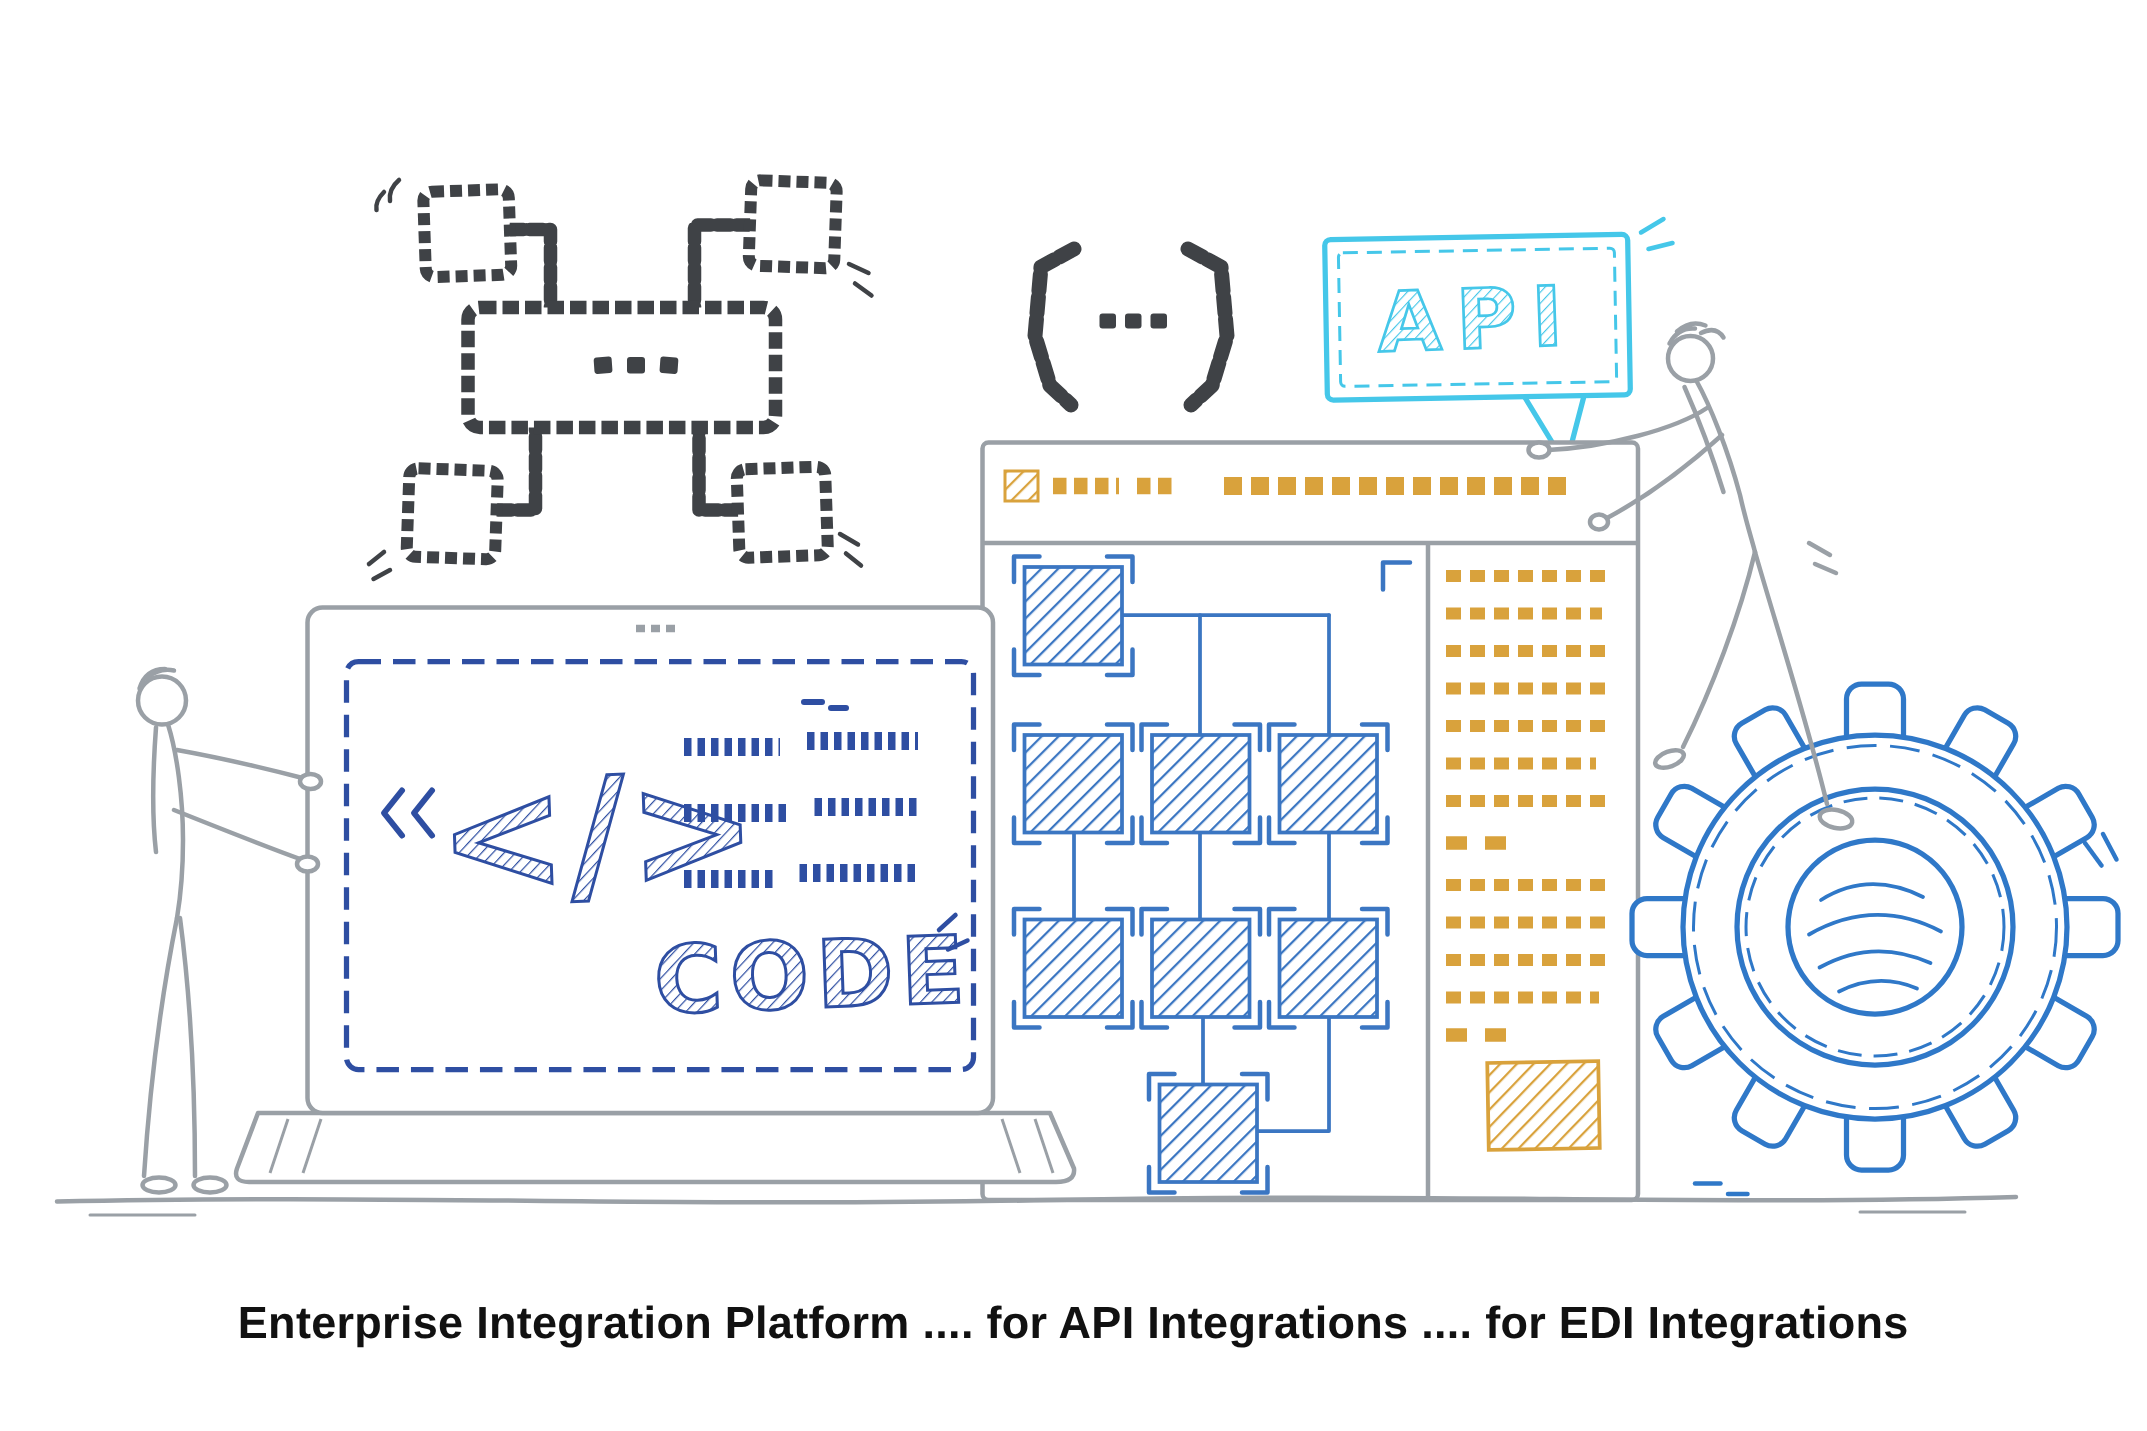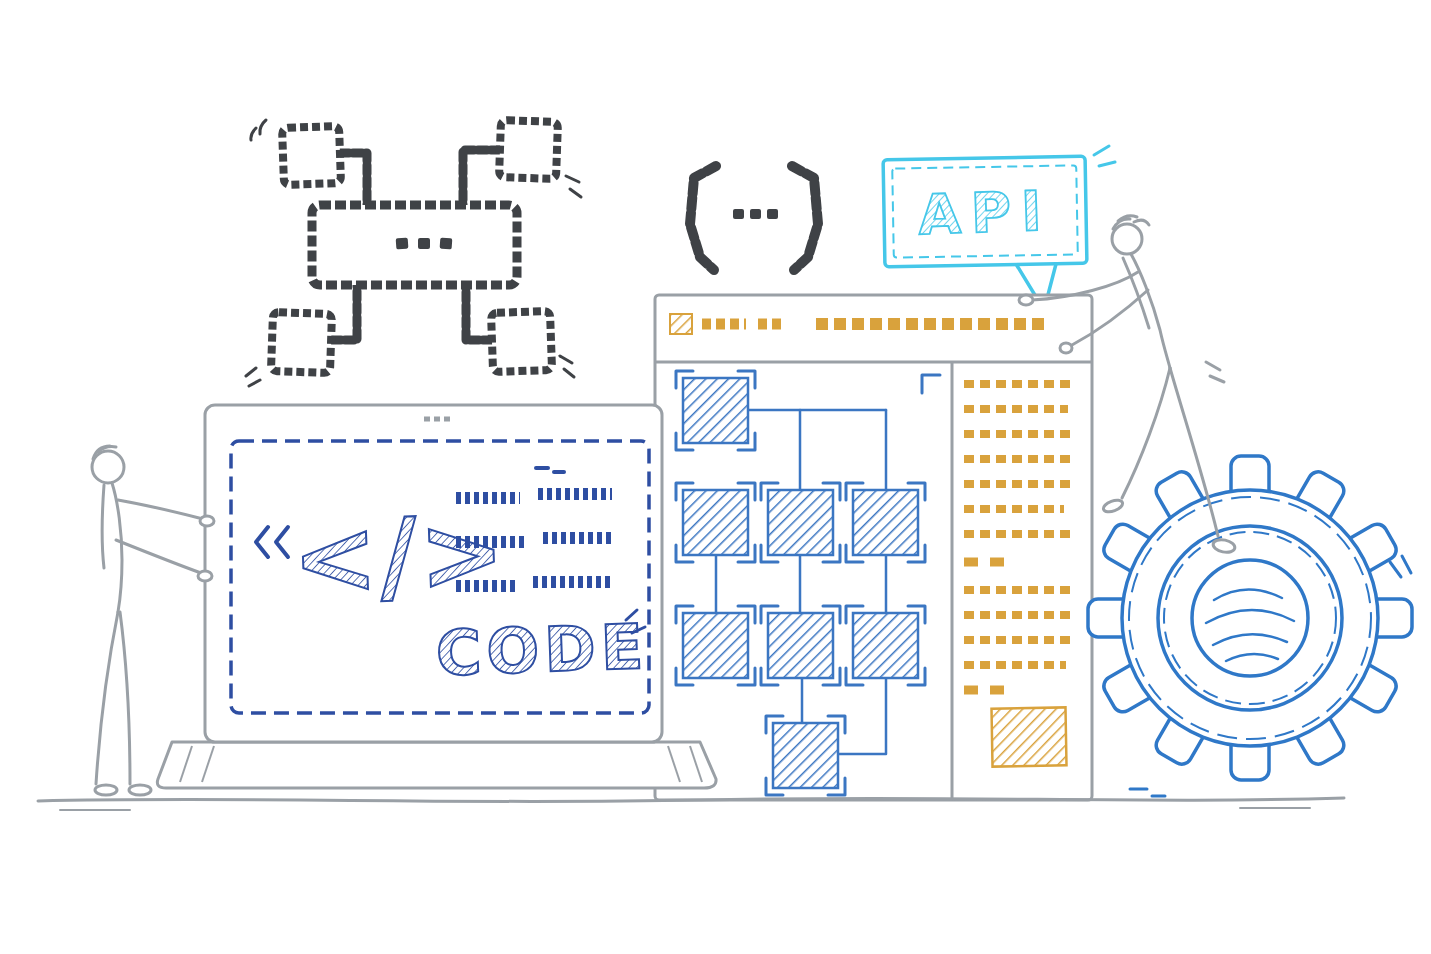--- a/index.html
+++ b/index.html
@@ -248,13 +248,14 @@
     <ellipse cx="140" cy="790" rx="11" ry="5" class="f-white"></ellipse>
   </g>
 
   <g class="s-gray f-none cap" stroke-width="3">
     <path d="M38,801 C 250,796 450,805 700,800 C 950,795 1150,804 1344,798"></path>
     <path d="M60,810 h70" stroke-width="2"></path>
     <path d="M1240,808 h70" stroke-width="2"></path>
   </g>
 </svg>
 
+<div class="caption">Enterprise Integration Platform .... for API Integrations .... for EDI Integrations</div>
 </div>
 
 </body></html>

